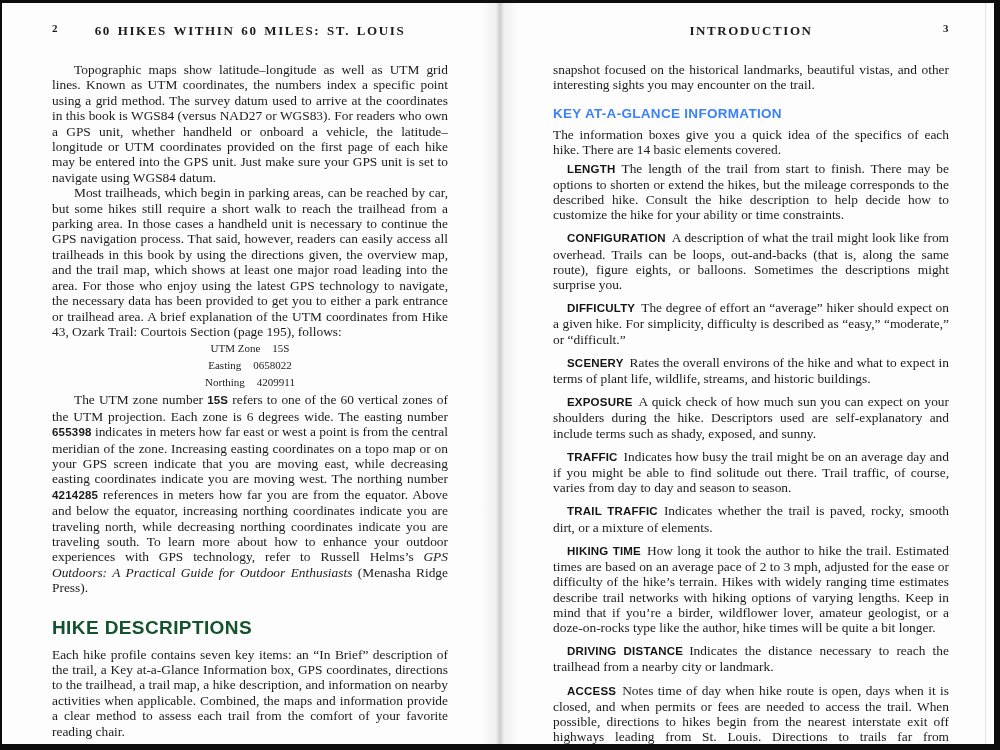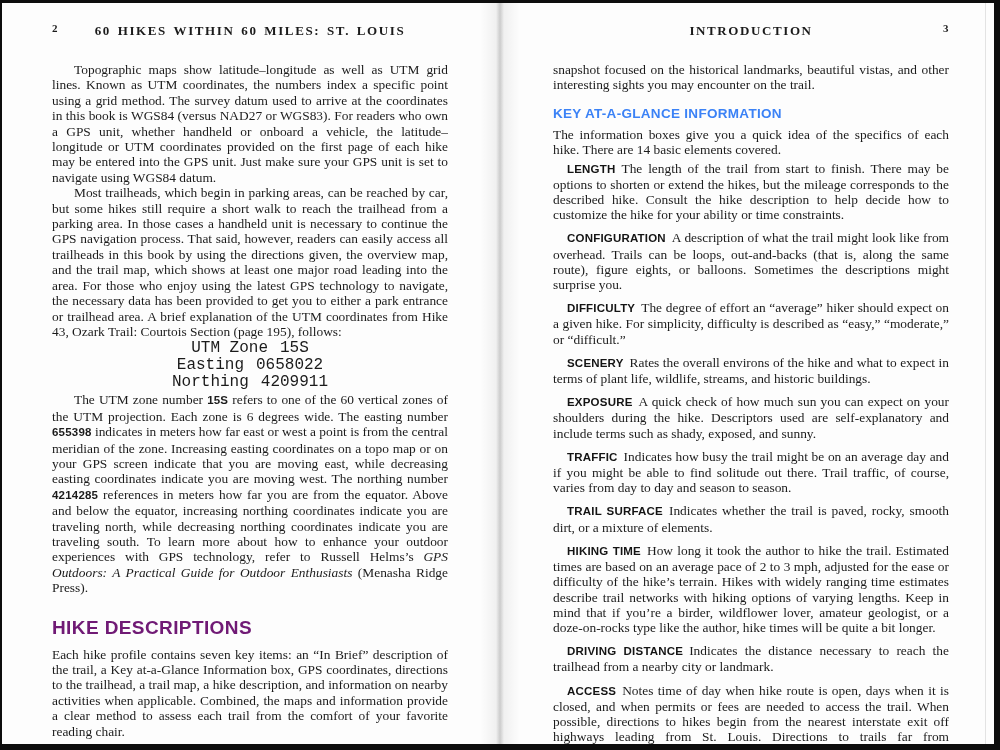--- a/index.html
+++ b/index.html
@@ -35,26 +35,26 @@
   .folio-right { right: 0; }
   .head-title { position: absolute; left: 0; right: 0; top: 1px; text-align: center;
     font-size: 13px; letter-spacing: 1.6px; word-spacing: 2px; }
 
   .body-para { font-size: 13.4px; line-height: 15.4px; text-align: justify; }
   .indent { text-indent: 22px; }
 
   .num { font-family: "Liberation Sans", sans-serif; font-weight: bold; font-size: 11.5px; letter-spacing: 0.2px; }
   .ital { font-style: italic; }
 
-  .utm-block { text-align: center; font-size: 16px; line-height: 17px; margin: 1px 0; font-family: Liberation Mono, monospace; }
+  .utm-block { text-align: center; font-size: 11px; line-height: 17px; margin: 1px 0; }
   .utm-row { display: block; }
   .utm-label { margin-right: 12px; }
 
   .h1 { font-family: "Liberation Sans", sans-serif; font-weight: bold; font-size: 19px;
-    letter-spacing: 0.4px; margin: 21px 0 8px 0; color: #701a75; }
+    letter-spacing: 0.4px; margin: 21px 0 8px 0; color: #14532d; }
   .h2 { font-family: "Liberation Sans", sans-serif; font-weight: bold; font-size: 13.5px;
     letter-spacing: 0.3px; margin: 13px 0 6px 0; color: #3b82f6; }
 
   .entry { font-size: 13.4px; line-height: 15.2px; text-align: justify; margin-bottom: 8px; }
   .entry-label { font-family: "Liberation Sans", sans-serif; font-weight: bold;
     font-size: 11.5px; letter-spacing: 0.2px; margin-right: 6px; color: #141414; margin-left: 14px; }
 
   .rp-intro { margin-bottom: 12px; }
 </style>
 </head>
@@ -94,21 +94,21 @@
 
     <div class="h2">KEY AT-A-GLANCE INFORMATION</div>
     <p class="body-para" style="margin-bottom:3px;">The information boxes give you a quick idea of the specifics of each hike. There are 14 basic elements covered.</p>
 
     <p class="entry"><span class="entry-label">LENGTH</span><span>The length of the trail from start to finish. There may be options to shorten or extend the hikes, but the mileage corresponds to the described hike. Consult the hike description to help decide how to customize the hike for your ability or time constraints.</span></p>
     <p class="entry"><span class="entry-label">CONFIGURATION</span><span>A description of what the trail might look like from overhead. Trails can be loops, out-and-backs (that is, along the same route), figure eights, or balloons. Sometimes the descriptions might surprise you.</span></p>
     <p class="entry"><span class="entry-label">DIFFICULTY</span><span>The degree of effort an “average” hiker should expect on a given hike. For simplicity, difficulty is described as “easy,” “moderate,” or “difficult.”</span></p>
     <p class="entry"><span class="entry-label">SCENERY</span><span>Rates the overall environs of the hike and what to expect in terms of plant life, wildlife, streams, and historic buildings.</span></p>
     <p class="entry"><span class="entry-label">EXPOSURE</span><span>A quick check of how much sun you can expect on your shoulders during the hike. Descriptors used are self-explanatory and include terms such as shady, exposed, and sunny.</span></p>
     <p class="entry"><span class="entry-label">TRAFFIC</span><span>Indicates how busy the trail might be on an average day and if you might be able to find solitude out there. Trail traffic, of course, varies from day to day and season to season.</span></p>
-    <p class="entry"><span class="entry-label">TRAIL SURFACE</span><span>Indicates whether the trail is paved, rocky, smooth dirt, or a mixture of elements.</span></p>
+    <p class="entry"><span class="entry-label">TRAIL TRAFFIC</span><span>Indicates whether the trail is paved, rocky, smooth dirt, or a mixture of elements.</span></p>
     <p class="entry"><span class="entry-label">HIKING TIME</span><span>How long it took the author to hike the trail. Estimated times are based on an average pace of 2 to 3 mph, adjusted for the ease or difficulty of the hike’s terrain. Hikes with widely ranging time estimates describe trail networks with hiking options of varying lengths. Keep in mind that if you’re a birder, wildflower lover, amateur geologist, or a doze-on-rocks type like the author, hike times will be quite a bit longer.</span></p>
     <p class="entry"><span class="entry-label">DRIVING DISTANCE</span><span>Indicates the distance necessary to reach the trailhead from a nearby city or landmark.</span></p>
     <p class="entry"><span class="entry-label">ACCESS</span><span>Notes time of day when hike route is open, days when it is closed, and when permits or fees are needed to access the trail. When possible, directions to hikes begin from the nearest interstate exit off highways leading from St. Louis. Directions to trails far from expressways start from nearby towns or major highway intersections.</span></p>
   </div>
 
   <div class="gutter"></div>
   <div class="fore-edge-line"></div>
   <div class="edge edge-top"></div>
   <div class="edge edge-bottom"></div>
   <div class="edge edge-left"></div>

